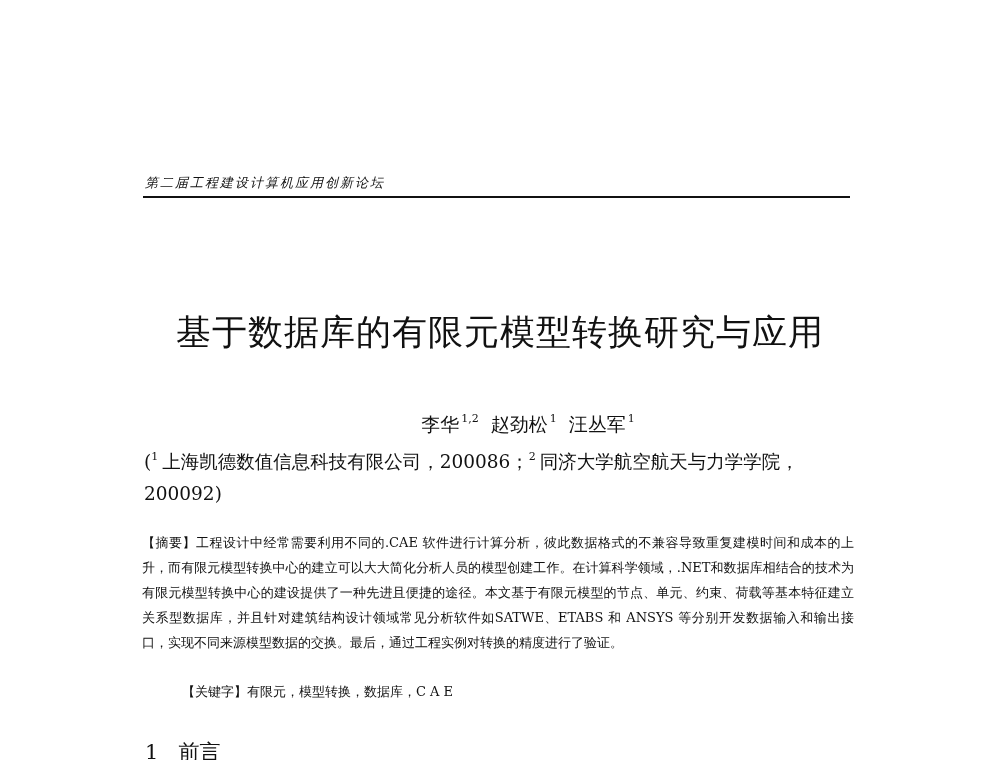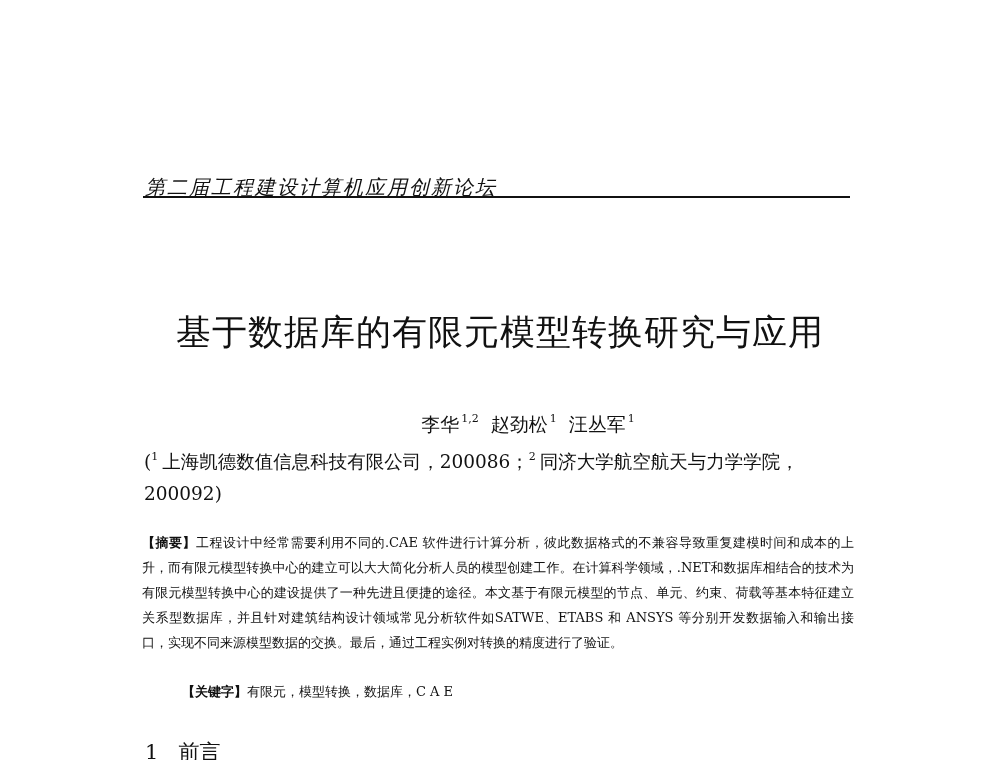--- a/index.html
+++ b/index.html
@@ -1,30 +1,30 @@
 <!DOCTYPE html>
 <html><head>
 <meta charset="utf-8">
 <style>
   html, body { margin: 0; padding: 0; background: #ffffff; }
   body { width: 1000px; height: 760px; position: relative; overflow: hidden;
          font-family: "DejaVu Serif", "Liberation Serif", serif; color: #111; }
   .header-text { position: absolute; left: 145px; top: 174px;
-                 font-size: 20px; letter-spacing: 2px; font-style: italic; }
+                 font-size: 13px; letter-spacing: 2px; font-style: italic; }
   .header-rule { position: absolute; left: 143px; top: 196px; width: 707px; height: 2px; background: #111; }
   .title { position: absolute; left: 0; width: 1000px; top: 302px; text-align: center;
            font-family: "DejaVu Sans", "Liberation Sans", sans-serif; font-size: 35px; font-weight: 500; letter-spacing: 1px; margin-top: 7px; }
   .authors { position: absolute; left: 0; width: 1000px; top: 412px; text-align: center; font-size: 19px; padding-left: 31px; }
   .authors sup { font-size: 11px; vertical-align: 9px; margin-left: 2px; margin-right: 6px; }
   .affil { position: absolute; left: 144px; width: 720px; top: 441px; text-align: left;
            font-size: 18.5px; line-height: 32px; }
   .affil sup { font-size: 11px; vertical-align: 8px; margin-right: 4px; }
   .abstract { position: absolute; left: 142px; width: 712px; top: 530px;
               font-size: 13px; line-height: 25px; text-align: justify; }
-  .abstract .label, .keywords .label { font-weight: bold; }
+  .abstract .label, .keywords .label { font-weight: normal; }
   .keywords { position: absolute; left: 142px; top: 683px; font-size: 13px; margin-left: 40px; }
   .section { position: absolute; left: 145px; top: 738px; font-size: 21px; }
   .section .num { margin-right: 20px; }
 </style>
 </head>
 <body>
 
 <div>
   <div class="header-text">第二届工程建设计算机应用创新论坛</div>
   <div class="header-rule"></div>

